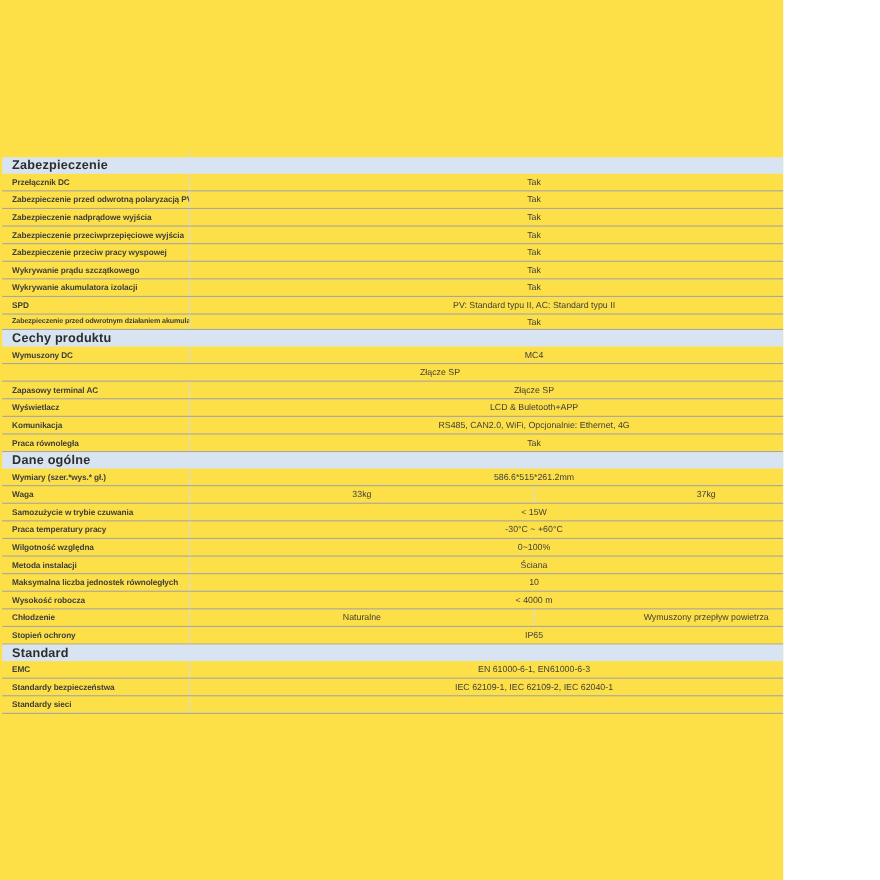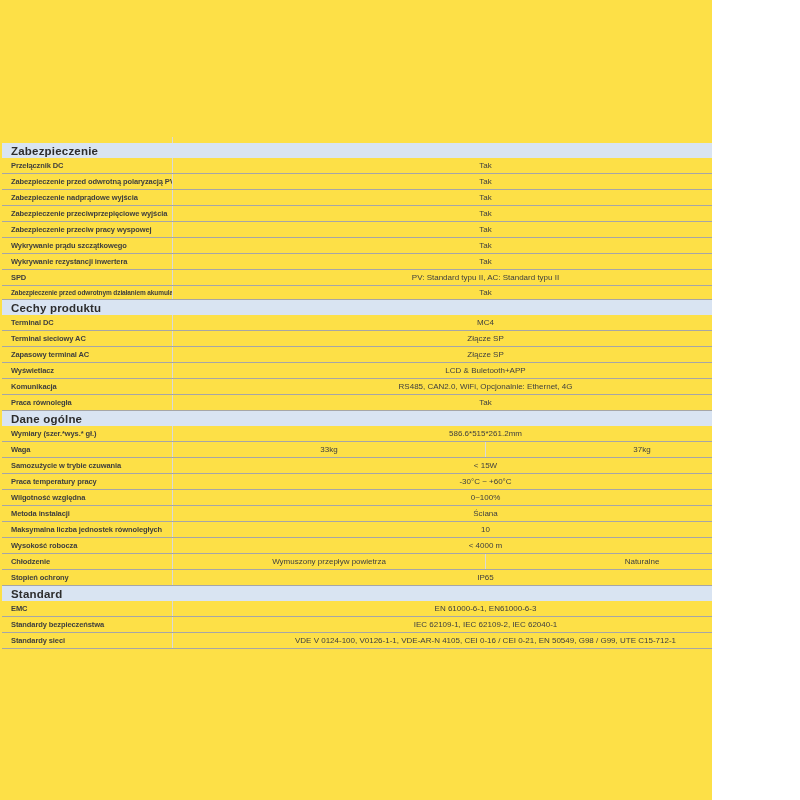--- a/index.html
+++ b/index.html
@@ -76,48 +76,47 @@
           <div class="value">Tak</div>
         </div>
       </div>
       <div class="row">
         <div class="label">Wykrywanie prądu szczątkowego</div>
         <div class="values">
           <div class="value">Tak</div>
         </div>
       </div>
       <div class="row">
-        <div class="label">Wykrywanie rezystancji inwertera</div>
+        <div class="label">Wykrywanie akumulatora izolacji</div>
         <div class="values">
           <div class="value">Tak</div>
         </div>
       </div>
       <div class="row">
         <div class="label">SPD</div>
         <div class="values">
           <div class="value">PV: Standard typu II, AC: Standard typu II</div>
         </div>
       </div>
       <div class="row small">
         <div class="label">Zabezpieczenie przed odwrotnym działaniem akumulatora</div>
         <div class="values">
           <div class="value">Tak</div>
         </div>
       </div>
       <div class="section-header">
         <span>Cechy produktu</span>
       </div>
       <div class="row">
-        <div class="label">Terminal DC</div>
+        <div class="label">Wymuszony DC</div>
         <div class="values">
           <div class="value">MC4</div>
         </div>
       </div>
       <div class="row">
-        <div class="label">Terminal sieciowy AC</div>
         <div class="values">
           <div class="value">Złącze SP</div>
         </div>
       </div>
       <div class="row">
         <div class="label">Zapasowy terminal AC</div>
         <div class="values">
           <div class="value">Złącze SP</div>
         </div>
       </div>
@@ -187,22 +186,22 @@
       </div>
       <div class="row">
         <div class="label">Wysokość robocza</div>
         <div class="values">
           <div class="value">&lt; 4000 m</div>
         </div>
       </div>
       <div class="row">
         <div class="label">Chłodzenie</div>
         <div class="values">
+          <div class="value">Naturalne</div>
           <div class="value">Wymuszony przepływ powietrza</div>
-          <div class="value">Naturalne</div>
         </div>
       </div>
       <div class="row">
         <div class="label">Stopień ochrony</div>
         <div class="values">
           <div class="value">IP65</div>
         </div>
       </div>
       <div class="section-header">
         <span>Standard</span>
@@ -214,18 +213,15 @@
         </div>
       </div>
       <div class="row">
         <div class="label">Standardy bezpieczeństwa</div>
         <div class="values">
           <div class="value">IEC 62109-1, IEC 62109-2, IEC 62040-1</div>
         </div>
       </div>
       <div class="row">
         <div class="label">Standardy sieci</div>
-        <div class="values">
-          <div class="value">VDE V 0124-100, V0126-1-1, VDE-AR-N 4105, CEI 0-16 / CEI 0-21, EN 50549, G98 / G99, UTE C15-712-1</div>
-        </div>
       </div>
     </div>
 </div>
 
 </body></html>

